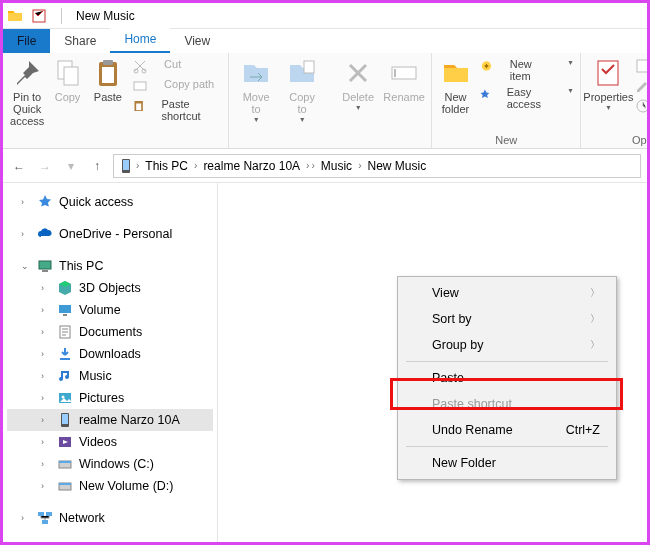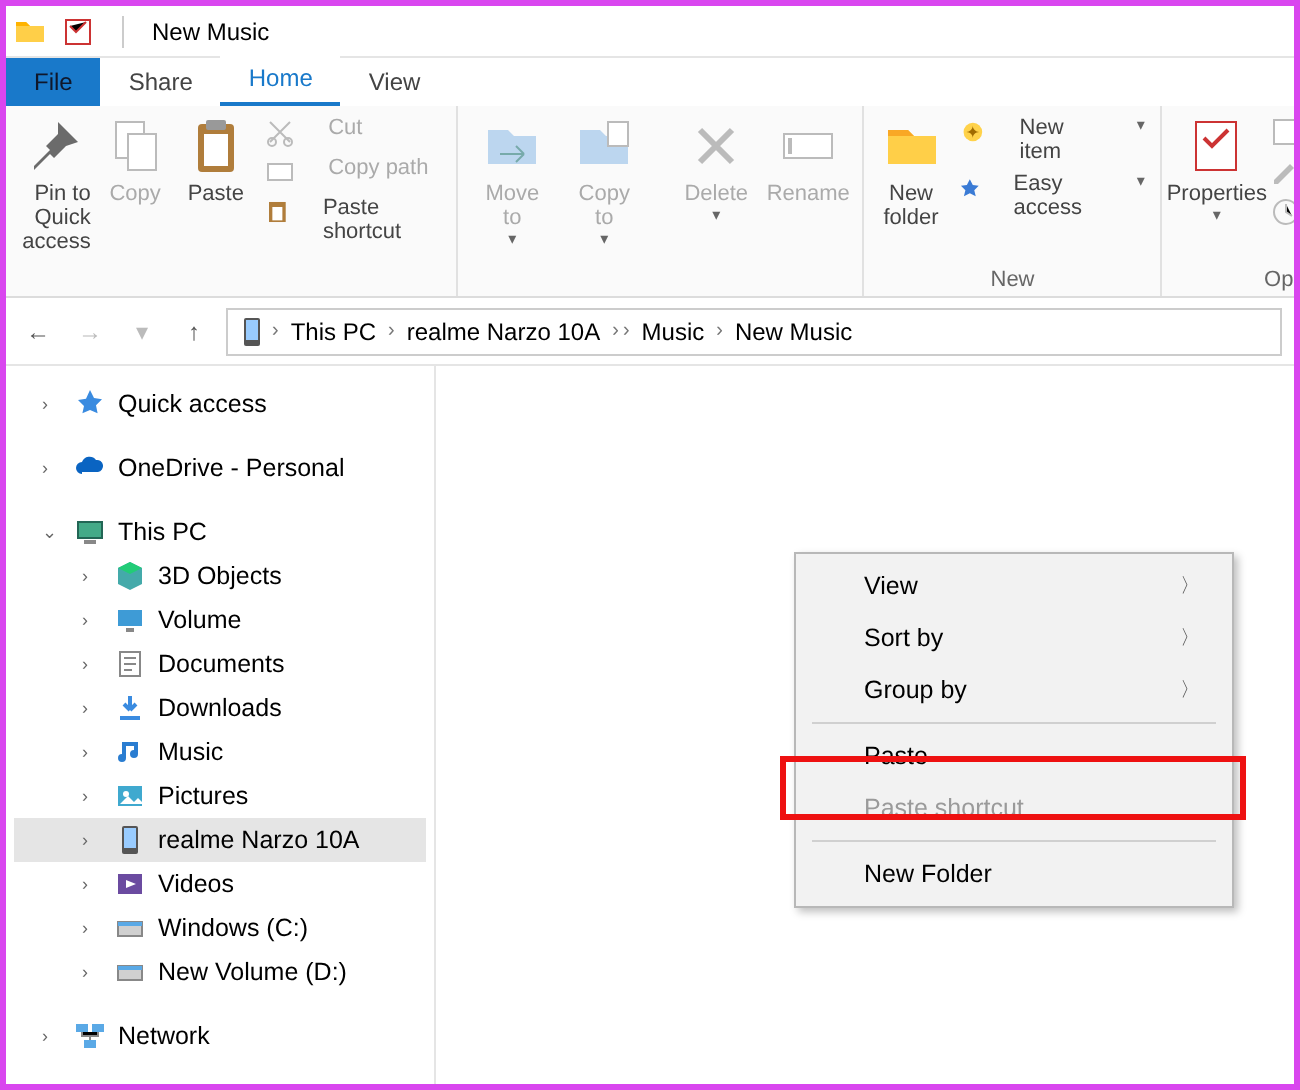--- a/index.html
+++ b/index.html
@@ -91,21 +91,21 @@
   </div>
 
   <div class="ribbon">
 
     <div class="group">
       <div class="group-body">
         <div class="bigbtn">
           <svg class="ic" viewBox="0 0 32 32">
               <path fill="#6b6b6b" d="M18 4l10 10-6 2-6 6-2-2-8 8 0-2 8-8-2-2 6-6z"></path>
             </svg>
-          <span style="white-space:pre-line;text-align:right">Pin to Quick
+          <span style="white-space:pre-line;text-align:center">Pin to Quick
 access</span>
         </div>
         <div class="bigbtn disabled">
           <svg class="ic" viewBox="0 0 32 32">
               <rect x="6" y="4" width="14" height="18" fill="#fff" stroke="#bbb"></rect>
               <rect x="12" y="10" width="14" height="18" fill="#fff" stroke="#bbb"></rect>
             </svg>
           <span>Copy</span>
         </div>
         <div class="bigbtn">
@@ -425,20 +425,24 @@
         <span>Group by</span>
         <span class="ctx-arrow">〉</span>
       </div>
     <div class="ctx-sep"></div>
     <div class="ctx-item">
         <span>Paste</span>
       </div>
     <div class="ctx-item disabled">
         <span>Paste shortcut</span>
       </div>
+    <div class="ctx-item">
+        <span>Undo Rename</span>
+        <span>Ctrl+Z</span>
+      </div>
     <div class="ctx-sep"></div>
     <div class="ctx-item">
         <span>New Folder</span>
       </div>
   </div>
   <div class="ctx-highlight"></div>
 
 </div>
 
 </body></html>

